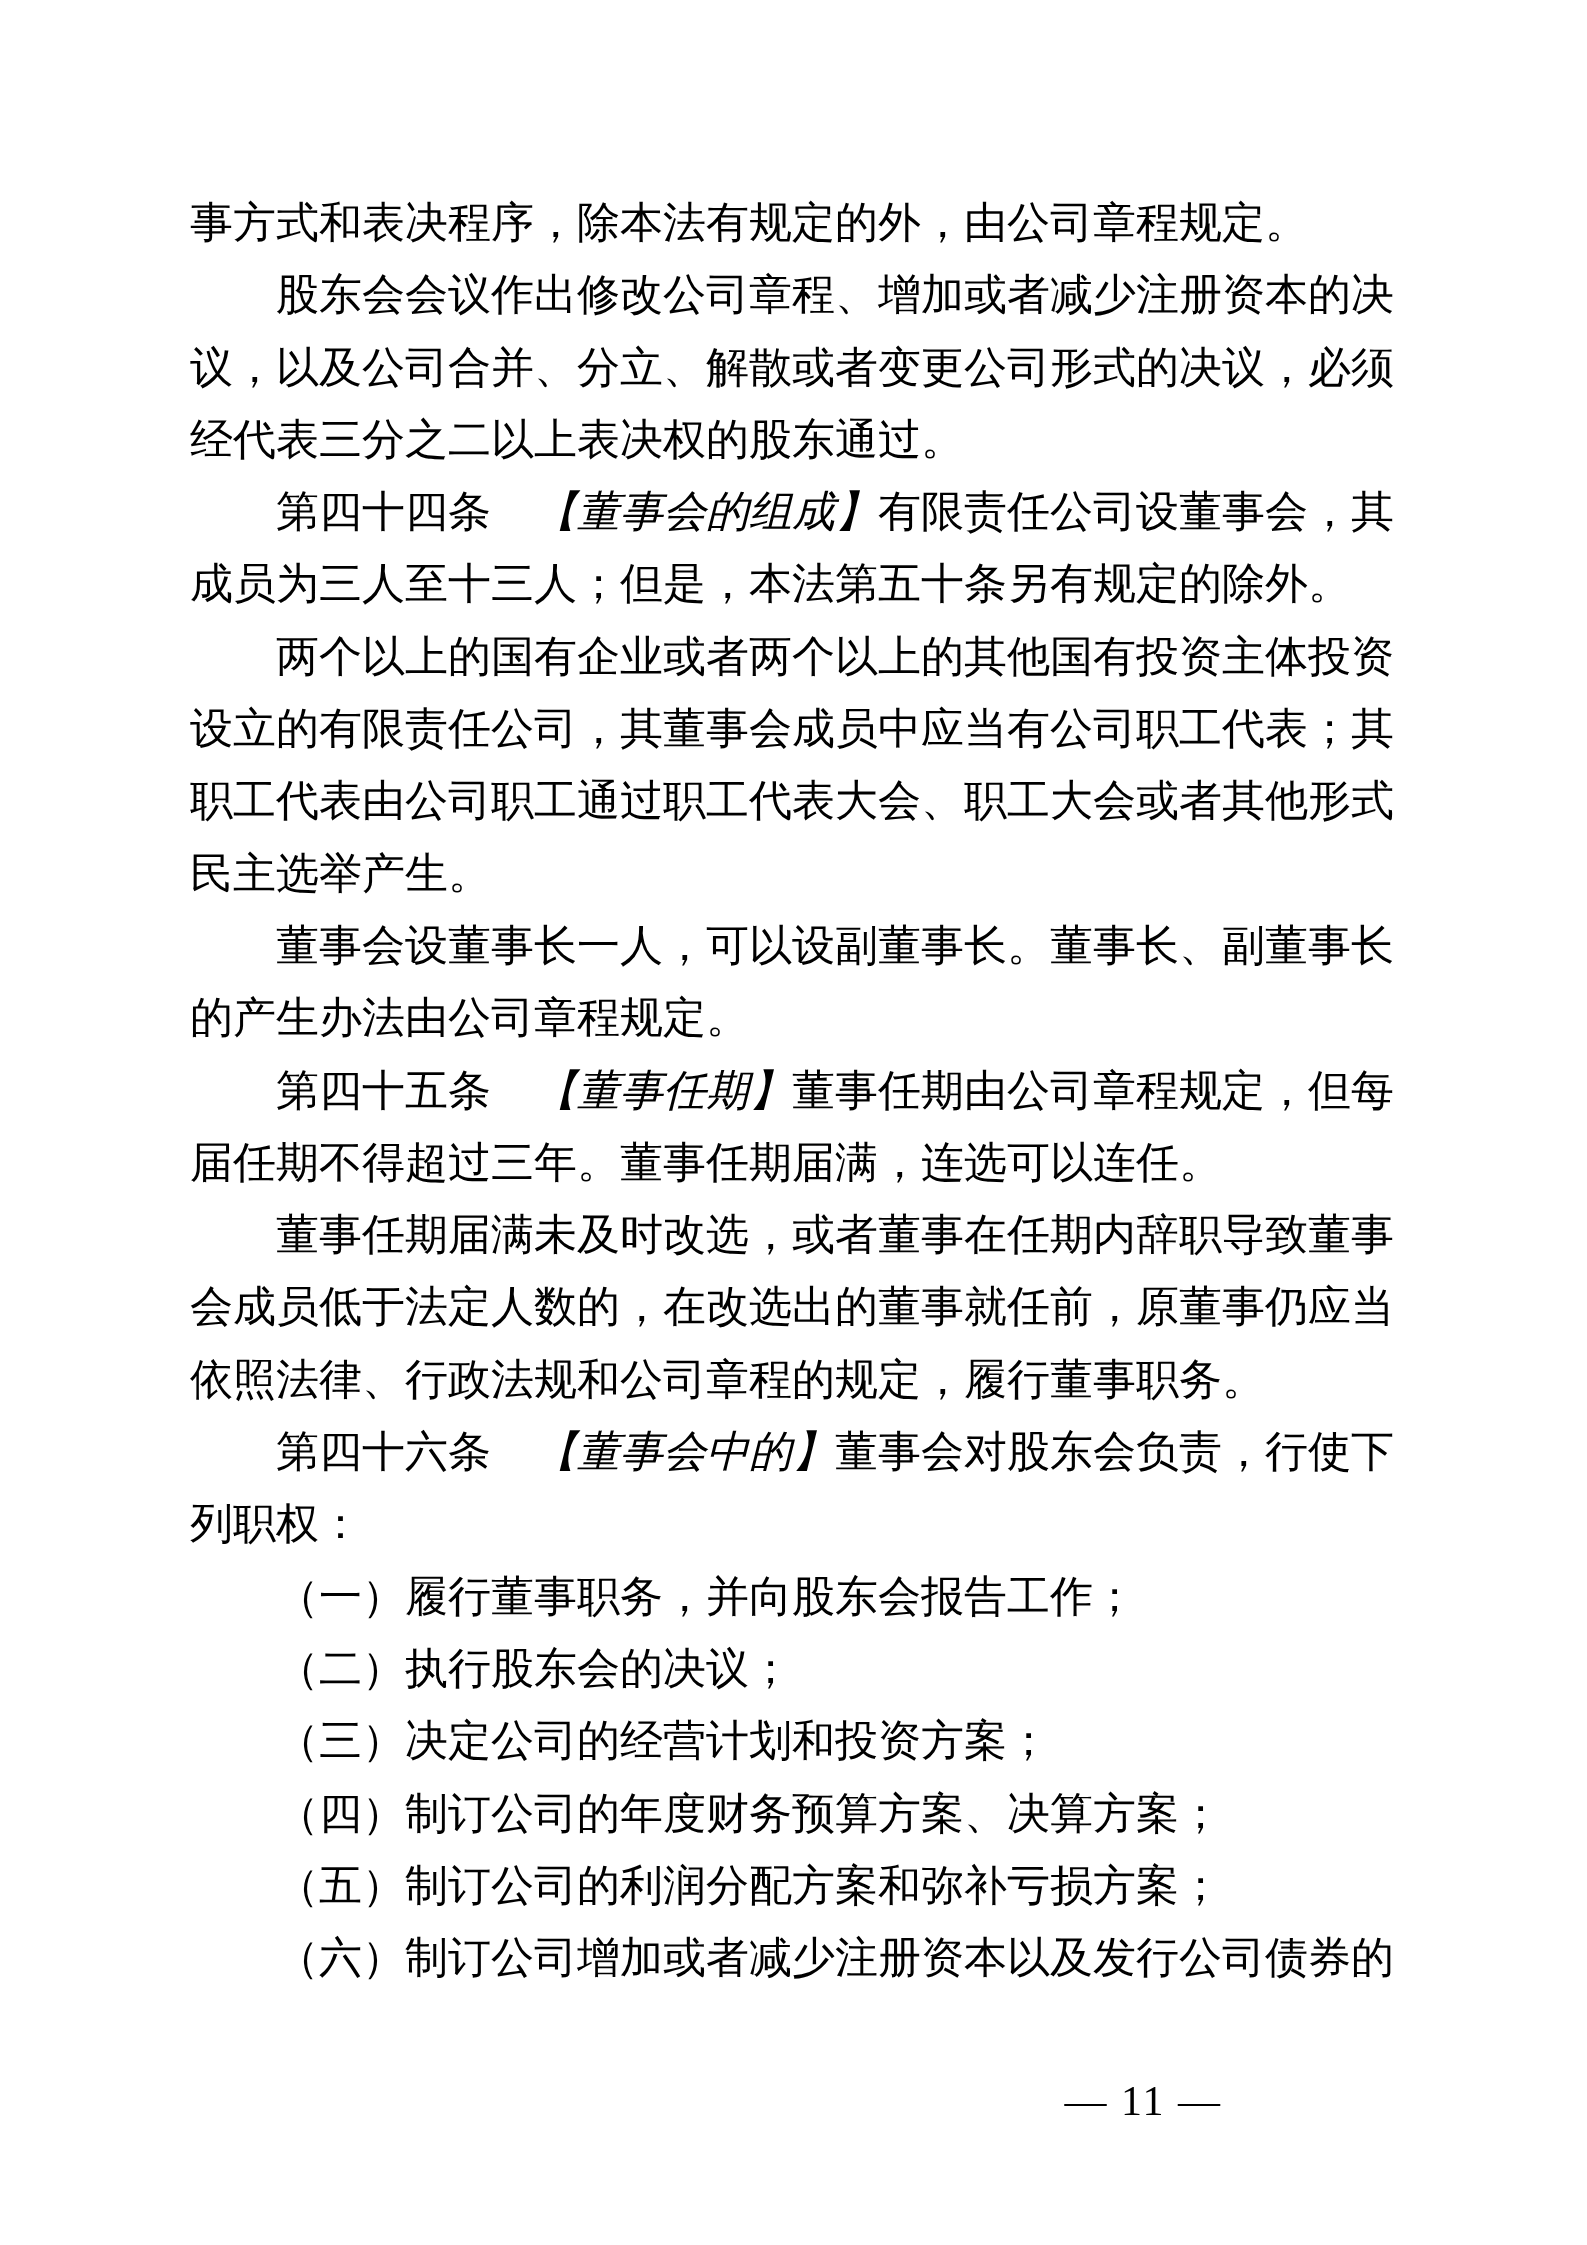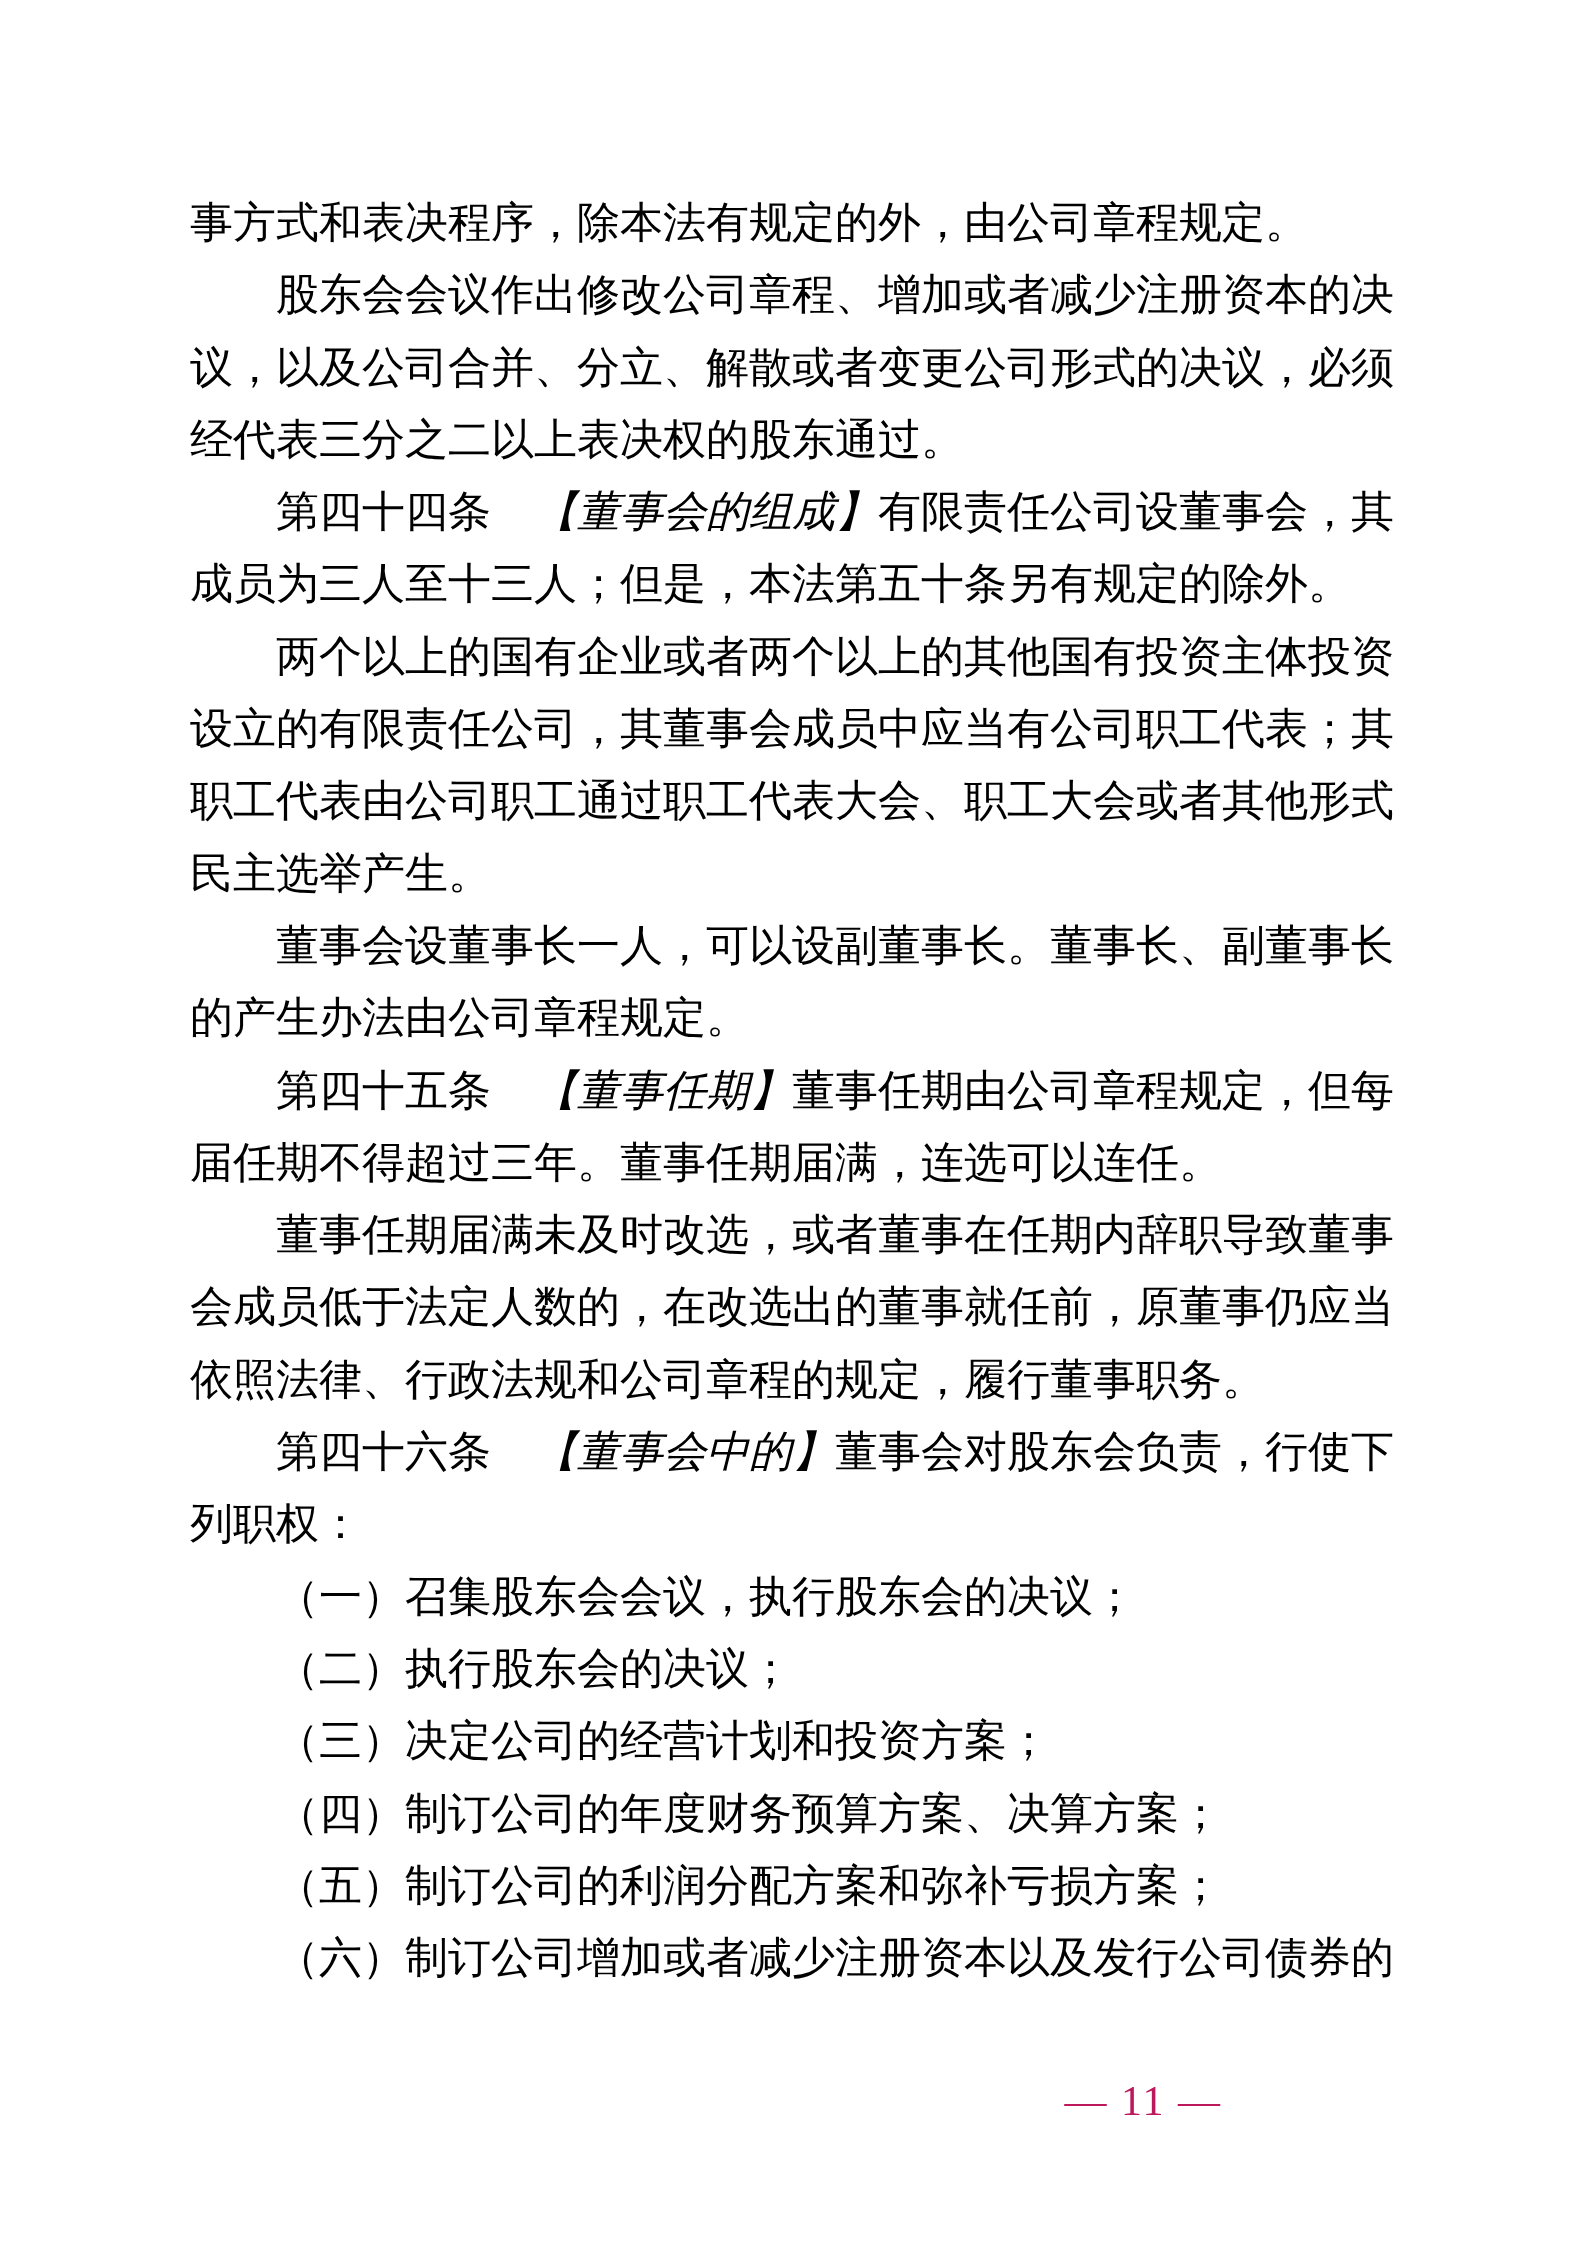--- a/index.html
+++ b/index.html
@@ -45,21 +45,21 @@
     font-style: italic;
   }
   .page-number {
     position: absolute;
     top: 2072px;
     right: 189px;
     font-size: 42px;
     line-height: 58px;
     letter-spacing: 2px;
     text-align: right;
-    color: #be185d;
+    color: #000000;
   }
 </style>
 </head>
 <body>
 
 <div class="page">
   <div class="text-block">
       <div class="line"><span class="">事方式和表决程序，除本法有规定的外，由公司章程规定。</span></div>
       <div class="line indent fill"><span class="">股东会会议作出修改公司章程、增加或者减少注册资本的决</span></div>
       <div class="line fill"><span class="">议，以及公司合并、分立、解散或者变更公司形式的决议，必须</span></div>
@@ -72,21 +72,21 @@
       <div class="line"><span class="">民主选举产生。</span></div>
       <div class="line indent fill"><span class="">董事会设董事长一人，可以设副董事长。董事长、副董事长</span></div>
       <div class="line"><span class="">的产生办法由公司章程规定。</span></div>
       <div class="line indent fill"><span class="">第四十五条　</span><span class="catchline">【董事任期】</span><span class="">董事任期由公司章程规定，但每</span></div>
       <div class="line"><span class="">届任期不得超过三年。董事任期届满，连选可以连任。</span></div>
       <div class="line indent fill"><span class="">董事任期届满未及时改选，或者董事在任期内辞职导致董事</span></div>
       <div class="line fill"><span class="">会成员低于法定人数的，在改选出的董事就任前，原董事仍应当</span></div>
       <div class="line"><span class="">依照法律、行政法规和公司章程的规定，履行董事职务。</span></div>
       <div class="line indent fill"><span class="">第四十六条　</span><span class="catchline">【董事会中的】</span><span class="">董事会对股东会负责，行使下</span></div>
       <div class="line"><span class="">列职权：</span></div>
-      <div class="line indent"><span class="">（一）召集股东会会议，执行股东会的决议；</span></div>
+      <div class="line indent"><span class="">（一）履行董事职务，并向股东会报告工作；</span></div>
       <div class="line indent"><span class="">（二）执行股东会的决议；</span></div>
       <div class="line indent"><span class="">（三）决定公司的经营计划和投资方案；</span></div>
       <div class="line indent"><span class="">（四）制订公司的年度财务预算方案、决算方案；</span></div>
       <div class="line indent"><span class="">（五）制订公司的利润分配方案和弥补亏损方案；</span></div>
       <div class="line indent"><span class="">（六）制订公司增加或者减少注册资本以及发行公司债券的</span></div>
     </div>
   <div class="page-number">— 11 —</div>
 </div>
 
 </body></html>

